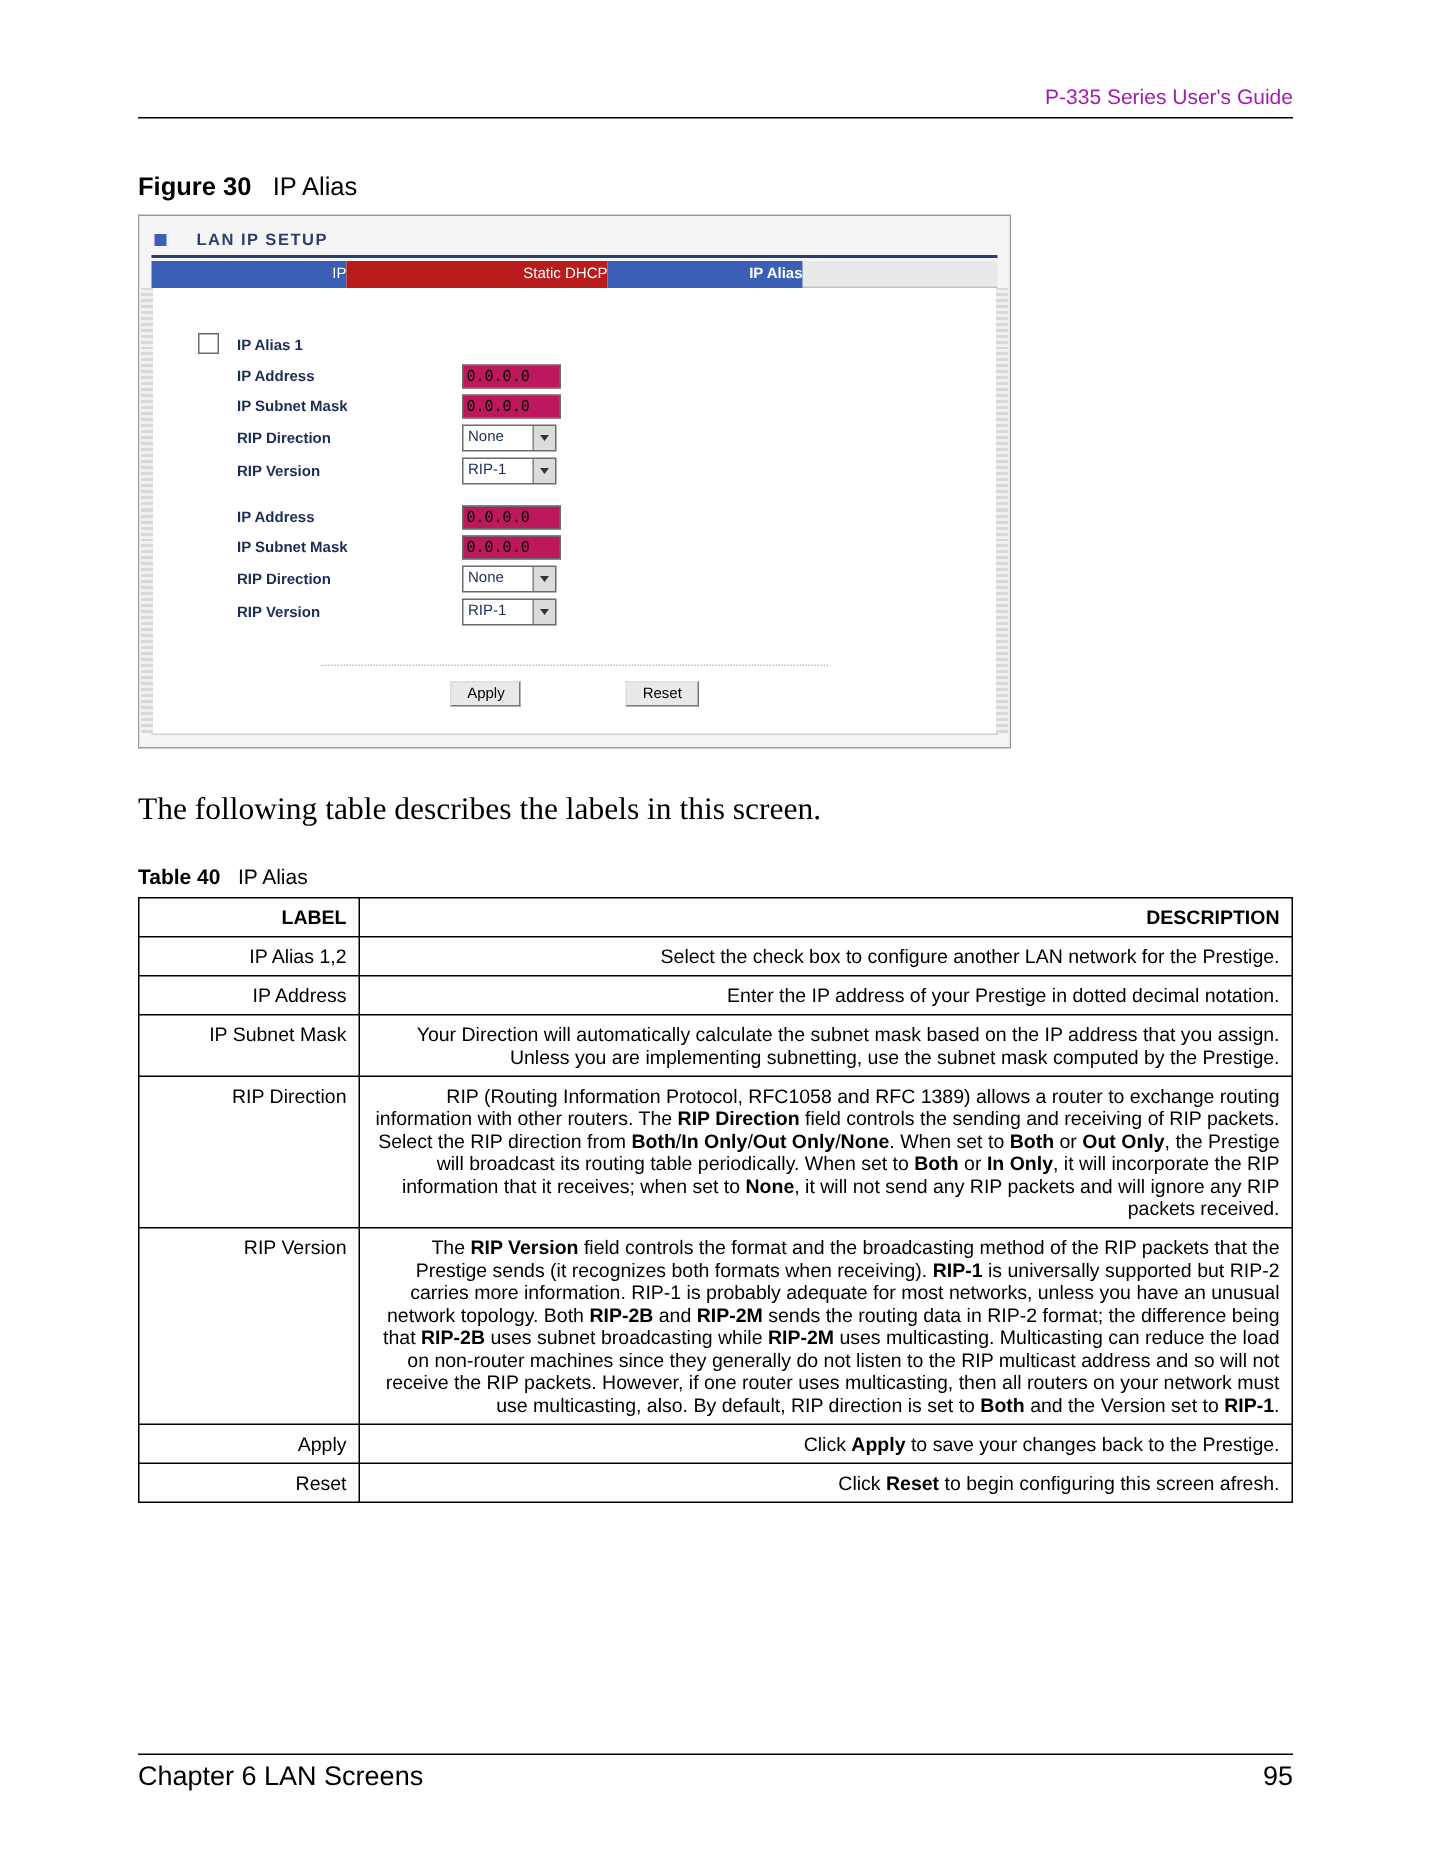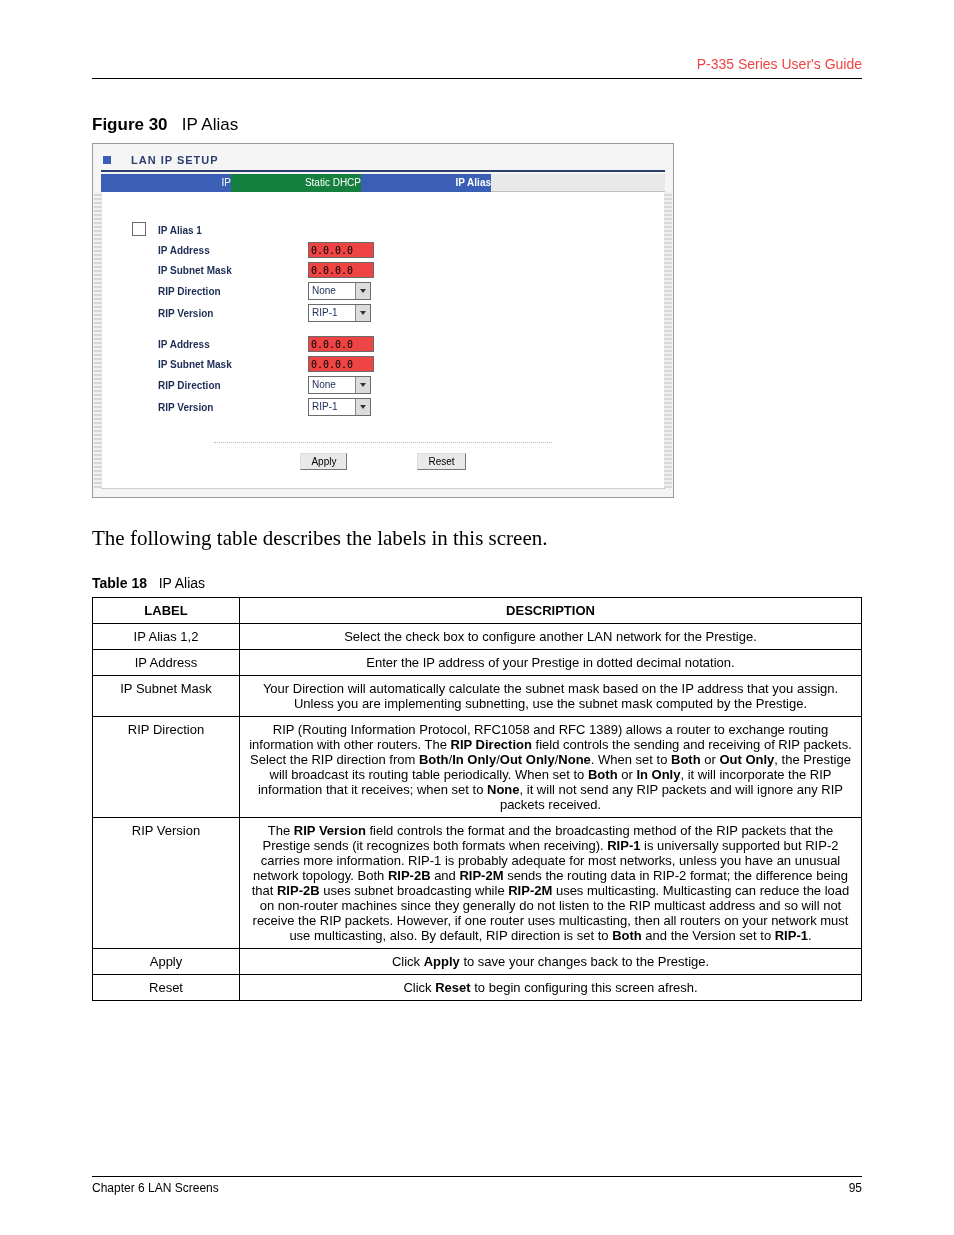--- a/index.html
+++ b/index.html
@@ -12,21 +12,21 @@
   .page {
     width: 954px;
     min-height: 1235px;
     box-sizing: border-box;
     padding: 56px 92px 40px 92px;
     position: relative;
   }
   .running-head {
     text-align: right;
     font-size: 14px;
-    color: #ef4444;
+    color: #a21caf;
     padding-bottom: 6px;
     border-bottom: 1.5px solid #000;
     margin-bottom: 36px;
   }
   .figure-cap {
     font-size: 17px;
     margin: 4px 0 8px 0;
   }
   .figure-cap .b { font-weight: bold; }
 
@@ -64,21 +64,21 @@
   }
   .tab-cell {
     flex: 0 0 130px;
     text-align: right;
     font: 10px Tahoma, Arial, sans-serif;
     color: #fff;
     line-height: 18px;
     position: relative;
   }
   .tab-cell.bg1 { background: #3a5fb4; }
-  .tab-cell.bg2 { background: #15803d; }
+  .tab-cell.bg2 { background: #b91c1c; padding-left: 44px; }
   .tab-active { font-weight: bold; }
   .tabs-filler { flex: 1; background: #e9e9e9; border-bottom: 1px solid #c0c0c0; }
 
   .form-area {
     background: #fff;
     border-left: 1px solid #d0d0d0;
     border-right: 1px solid #84cc16;
     border-bottom: 1px solid #d0d0d0;
     padding: 28px 0 18px 0;
     position: relative;
@@ -103,21 +103,21 @@
   .form-row .lab-col { width: 150px; }
   .chk {
     width: 12px; height: 12px;
     border: 1px solid #6b6b6b;
     background: #fff;
     display: inline-block;
   }
   .tinput {
     width: 60px; height: 14px;
     border: 1px solid #6b6b6b;
-    background: #ef4444;
+    background: #be185d;
     font: 10px Tahoma, monospace;
     padding: 0 2px;
     color: #000;
   }
   .tselect-wrap {
     display: inline-flex;
     align-items: stretch;
     border: 1px solid #6b6b6b;
     background: #fff;
     height: 16px;
@@ -172,31 +172,31 @@
   .tbl-cap .b { font-weight: bold; }
   table.desc {
     border-collapse: collapse;
     width: 100%;
     font-size: 13px;
   }
   table.desc th, table.desc td {
     border: 1px solid #000;
     padding: 5px 8px;
     vertical-align: top;
-    text-align: center;
+    text-align: right;
   }
   table.desc th { font-weight: bold; background: #fff; }
   .desc td:first-child { width: 130px; }
 
   .footer {
     position: absolute;
     left: 92px; right: 92px; bottom: 40px;
     display: flex;
     justify-content: space-between;
-    font-size: 12px;
+    font-size: 18px;
     border-top: 1.5px solid #000;
     padding-top: 4px;
   }
   .b { font-weight: bold; }
 </style>
 </head>
 <body>
 
 <div class="page">
   <div class="running-head">P-335 Series User's Guide</div>
@@ -286,21 +286,21 @@
           <div class="btn">Apply</div>
           <div class="btn">Reset</div>
         </div>
       </div>
     </div>
   </div>
 
   <p class="body-text">The following table describes the labels in this screen.</p>
 
   <div class="tbl-cap">
-    <span class="b">Table 18</span>&nbsp;&nbsp;&nbsp;<span>IP Alias</span>
+    <span class="b">Table 40</span>&nbsp;&nbsp;&nbsp;<span>IP Alias</span>
   </div>
 
   <table class="desc">
     <thead>
       <tr>
         <th>LABEL</th>
         <th>DESCRIPTION</th>
       </tr>
     </thead>
     <tbody id="desc-body">

